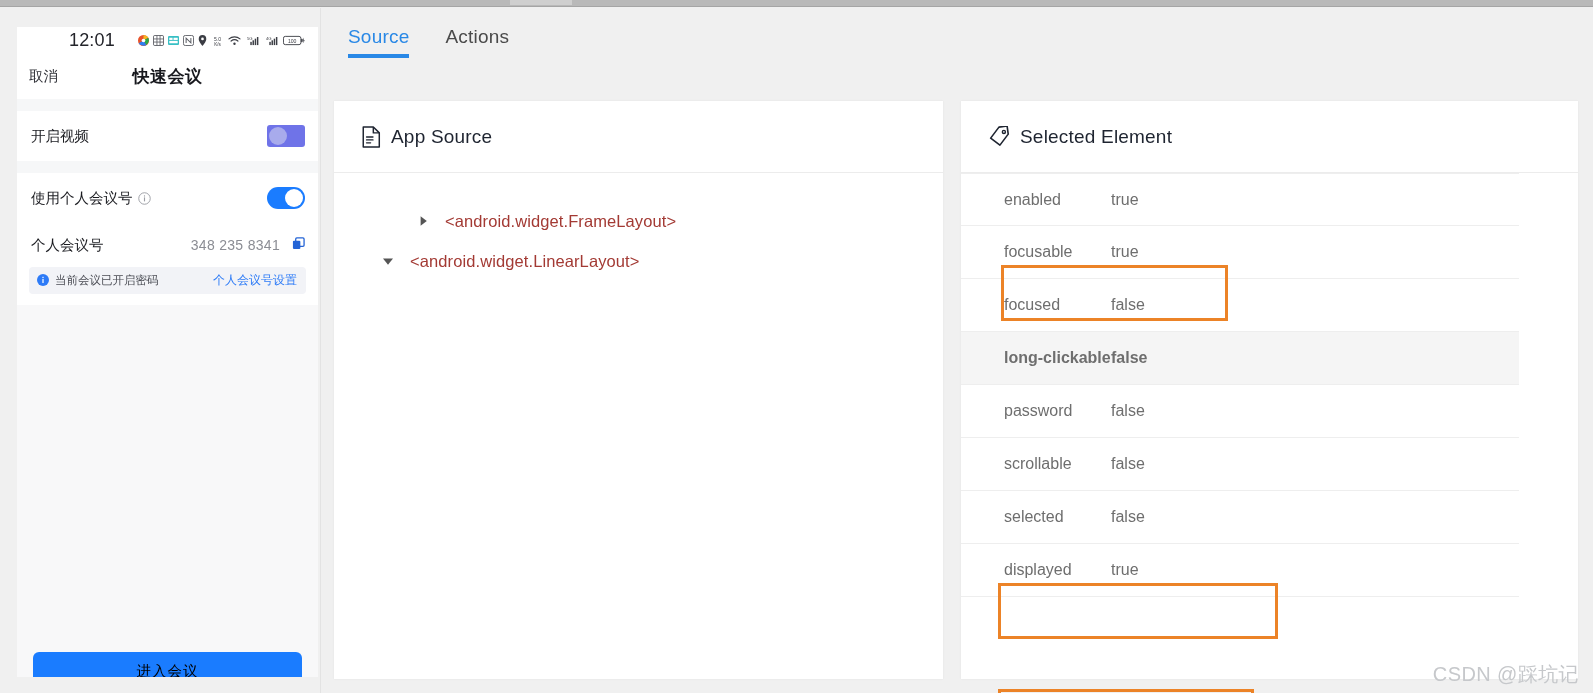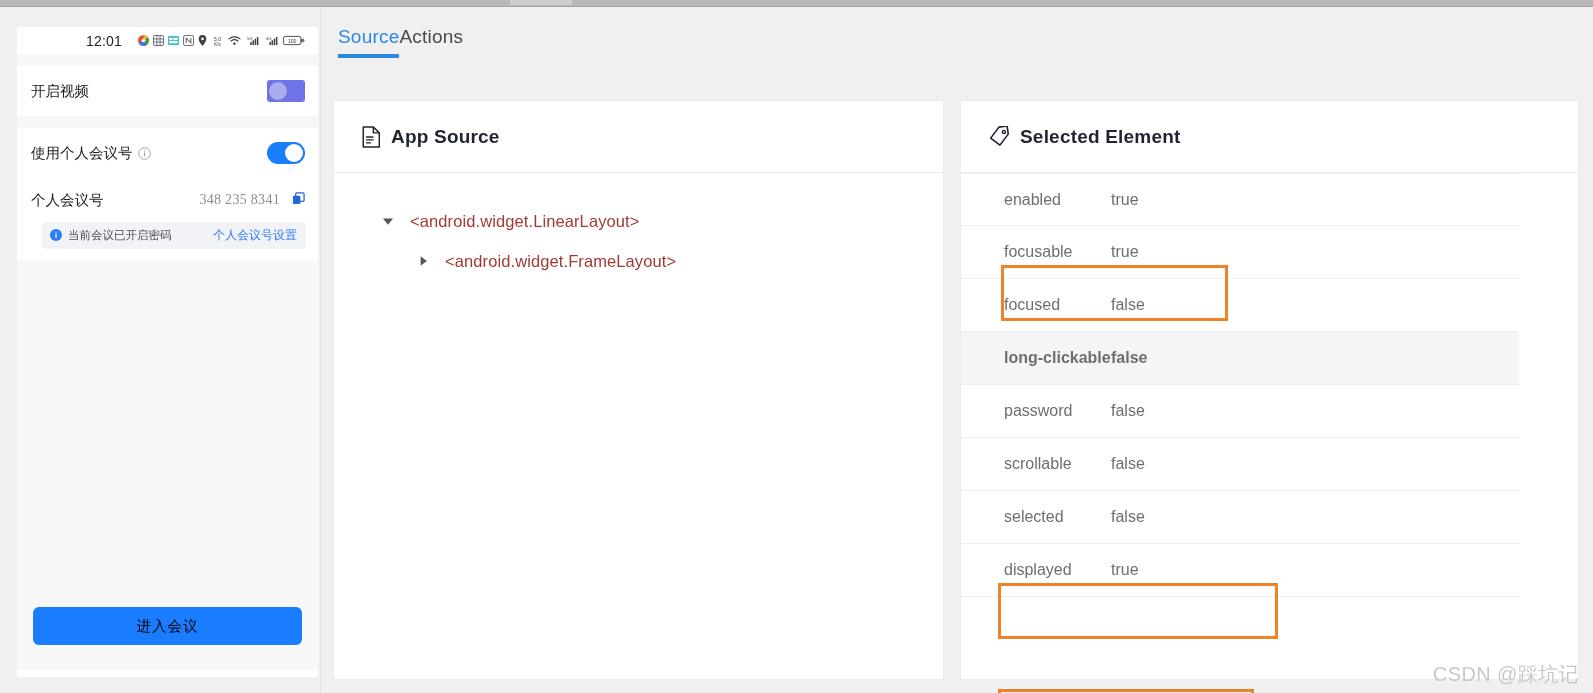--- a/index.html
+++ b/index.html
@@ -55,24 +55,24 @@
   .status-bar {
     height: 27px;
     display: flex;
     align-items: center;
     justify-content: flex-end;
     padding-right: 13px;
     gap: 4px;
     background: #ffffff;
   }
   .status-time {
-    font-size: 14px;
+    font-size: 18px;
     color: #23242a;
     letter-spacing: .2px;
-    margin-right: 12px;
+    margin-right: 19px;
   }
   .sb-ico { display: inline-flex; align-items: center; }
   .sb-ico svg { display: block; }
 
   .nav-bar {
     height: 45px;
     position: relative;
     display: flex;
     align-items: center;
     background: #ffffff;
@@ -93,21 +93,20 @@
 
   .phone-gap { height: 12px; background: #f6f7f8; }
 
   .row {
     height: 50px;
     background: #ffffff;
     display: flex;
     align-items: center;
     justify-content: space-between;
     padding: 0 13px 0 14px;
-    font-family: Liberation Serif, serif;
   }
   .row-label {
     font-size: 14.5px;
     color: #1b1c21;
     display: flex;
     align-items: center;
     gap: 5px;
   }
   .info-circle { display: inline-flex; }
 
@@ -130,21 +129,21 @@
 
   .row-value {
     font-size: 14px;
     color: #8b8d94;
     display: flex;
     align-items: center;
     gap: 12px;
     letter-spacing: .3px;
   }
 
-  .notice-wrap { background: #ffffff; padding: 0 12px 11px 12px; margin-left: 13px; }
+  .notice-wrap { background: #ffffff; padding: 0 12px 11px 12px; }
   .notice {
     background: #f2f3f7;
     border-radius: 4px;
     height: 27px;
     display: flex;
     align-items: center;
     justify-content: space-between;
     padding: 0 9px 0 8px;
   }
   .notice-left {
@@ -183,22 +182,23 @@
   
   .inspector {
     position: absolute;
     top: 8px; left: 321px;
     width: 1272px;
     height: 685px;
   }
 
   .tabs {
     position: absolute;
-    top: 18px; left: 17px;
-    display: flex;
+    top: 18px; left: 27px;
+    display: flex;
+    gap: 36px;
     align-items: flex-end;
   }
   .tab {
     font-size: 19px;
     padding-bottom: 10px;
     color: #4a4a4a;
     position: relative;
     letter-spacing: .2px;
   }
   .tab.active { color: #2988e6; }
@@ -221,21 +221,21 @@
   .card-head {
     height: 72px;
     display: flex;
     align-items: center;
     gap: 10px;
     padding-left: 28px;
     border-bottom: 1px solid #ececec;
   }
   .card-head .ttl {
     font-size: 19px;
-    font-weight: bold;
+    font-weight: normal;
     color: #1e2430;
     letter-spacing: .2px;
   }
   .card-head .hd-ico { display: inline-flex; align-items: center; }
 
   
   .tree { padding: 28px 0 0 0; }
   .tree-node {
     display: flex;
     align-items: center;
@@ -386,20 +386,24 @@
         <span class="sb-ico">
           <svg width="22" height="11" viewBox="0 0 24 12">
               <rect x=".5" y="1.5" width="19" height="9" rx="2" fill="none" stroke="#3b3d44"></rect>
               <rect x="19.8" y="4.2" width="1.6" height="3.6" rx=".6" fill="#3b3d44"></rect>
               <text x="10" y="9" font-size="5.6" font-family="Liberation Sans, sans-serif" fill="#3b3d44" text-anchor="middle">100</text>
               <path d="M22.6 2.8 L21.2 6.2 h1.3 l-.9 3 2.2-3.6h-1.3z" fill="#3b3d44"></path>
             </svg>
         </span>
       </div>
 
+      <div class="nav-bar">
+        <span class="nav-cancel">取消</span>
+        <span class="nav-title">快速会议</span>
+      </div>
 
       <div class="phone-gap"></div>
 
       <div class="row">
         <span class="row-label">开启视频</span>
         <span class="switch on-purple">
           <span class="knob"></span>
         </span>
       </div>
 
@@ -473,36 +477,36 @@
           <svg width="19" height="22" viewBox="0 0 20 24">
               <path d="M1 1h11l6.5 6.5V23H1z" fill="none" stroke="#1e2430" stroke-width="1.6" stroke-linejoin="round"></path>
               <path d="M12 1v6.5h6.5" fill="none" stroke="#1e2430" stroke-width="1.6" stroke-linejoin="round"></path>
               <path d="M4.6 12h7M4.6 15.2h7M4.6 18.4h4.4" stroke="#1e2430" stroke-width="1.5" stroke-linecap="round"></path>
             </svg>
         </span>
         <span class="ttl">App Source</span>
       </div>
 
       <div class="tree">
+        <div class="tree-node lvl1">
+          <span class="caret">
+            <svg width="9" height="12" viewBox="0 0 9 12">
+                <path d="M1.6 1.2v9.6L7.8 6z" fill="#555"></path>
+              </svg>
+          </span>
+          <span class="tree-label">&lt;android.widget.FrameLayout&gt;</span>
+        </div>
         <div class="tree-node lvl0">
           <span class="caret">
             <svg width="12" height="9" viewBox="0 0 12 9">
                 <path d="M1 1.5h10L6 7.8z" fill="#555"></path>
               </svg>
           </span>
           <span class="tree-label">&lt;android.widget.LinearLayout&gt;</span>
         </div>
-        <div class="tree-node lvl1">
-          <span class="caret">
-            <svg width="9" height="12" viewBox="0 0 9 12">
-                <path d="M1.6 1.2v9.6L7.8 6z" fill="#555"></path>
-              </svg>
-          </span>
-          <span class="tree-label">&lt;android.widget.FrameLayout&gt;</span>
-        </div>
       </div>
     </div>
 
     <div class="card card-selected">
       <div class="card-head">
         <span class="hd-ico">
           <svg width="21" height="21" viewBox="0 0 22 22">
               <path d="M11.8 1.2H20.4v8.6L10.2 20 1.6 11.4z" fill="none" stroke="#1e2430" stroke-width="1.7" stroke-linejoin="round" transform="rotate(-8 11 11)"></path>
               <circle cx="15.6" cy="6.2" r="1.6" fill="none" stroke="#1e2430" stroke-width="1.5"></circle>
             </svg>

